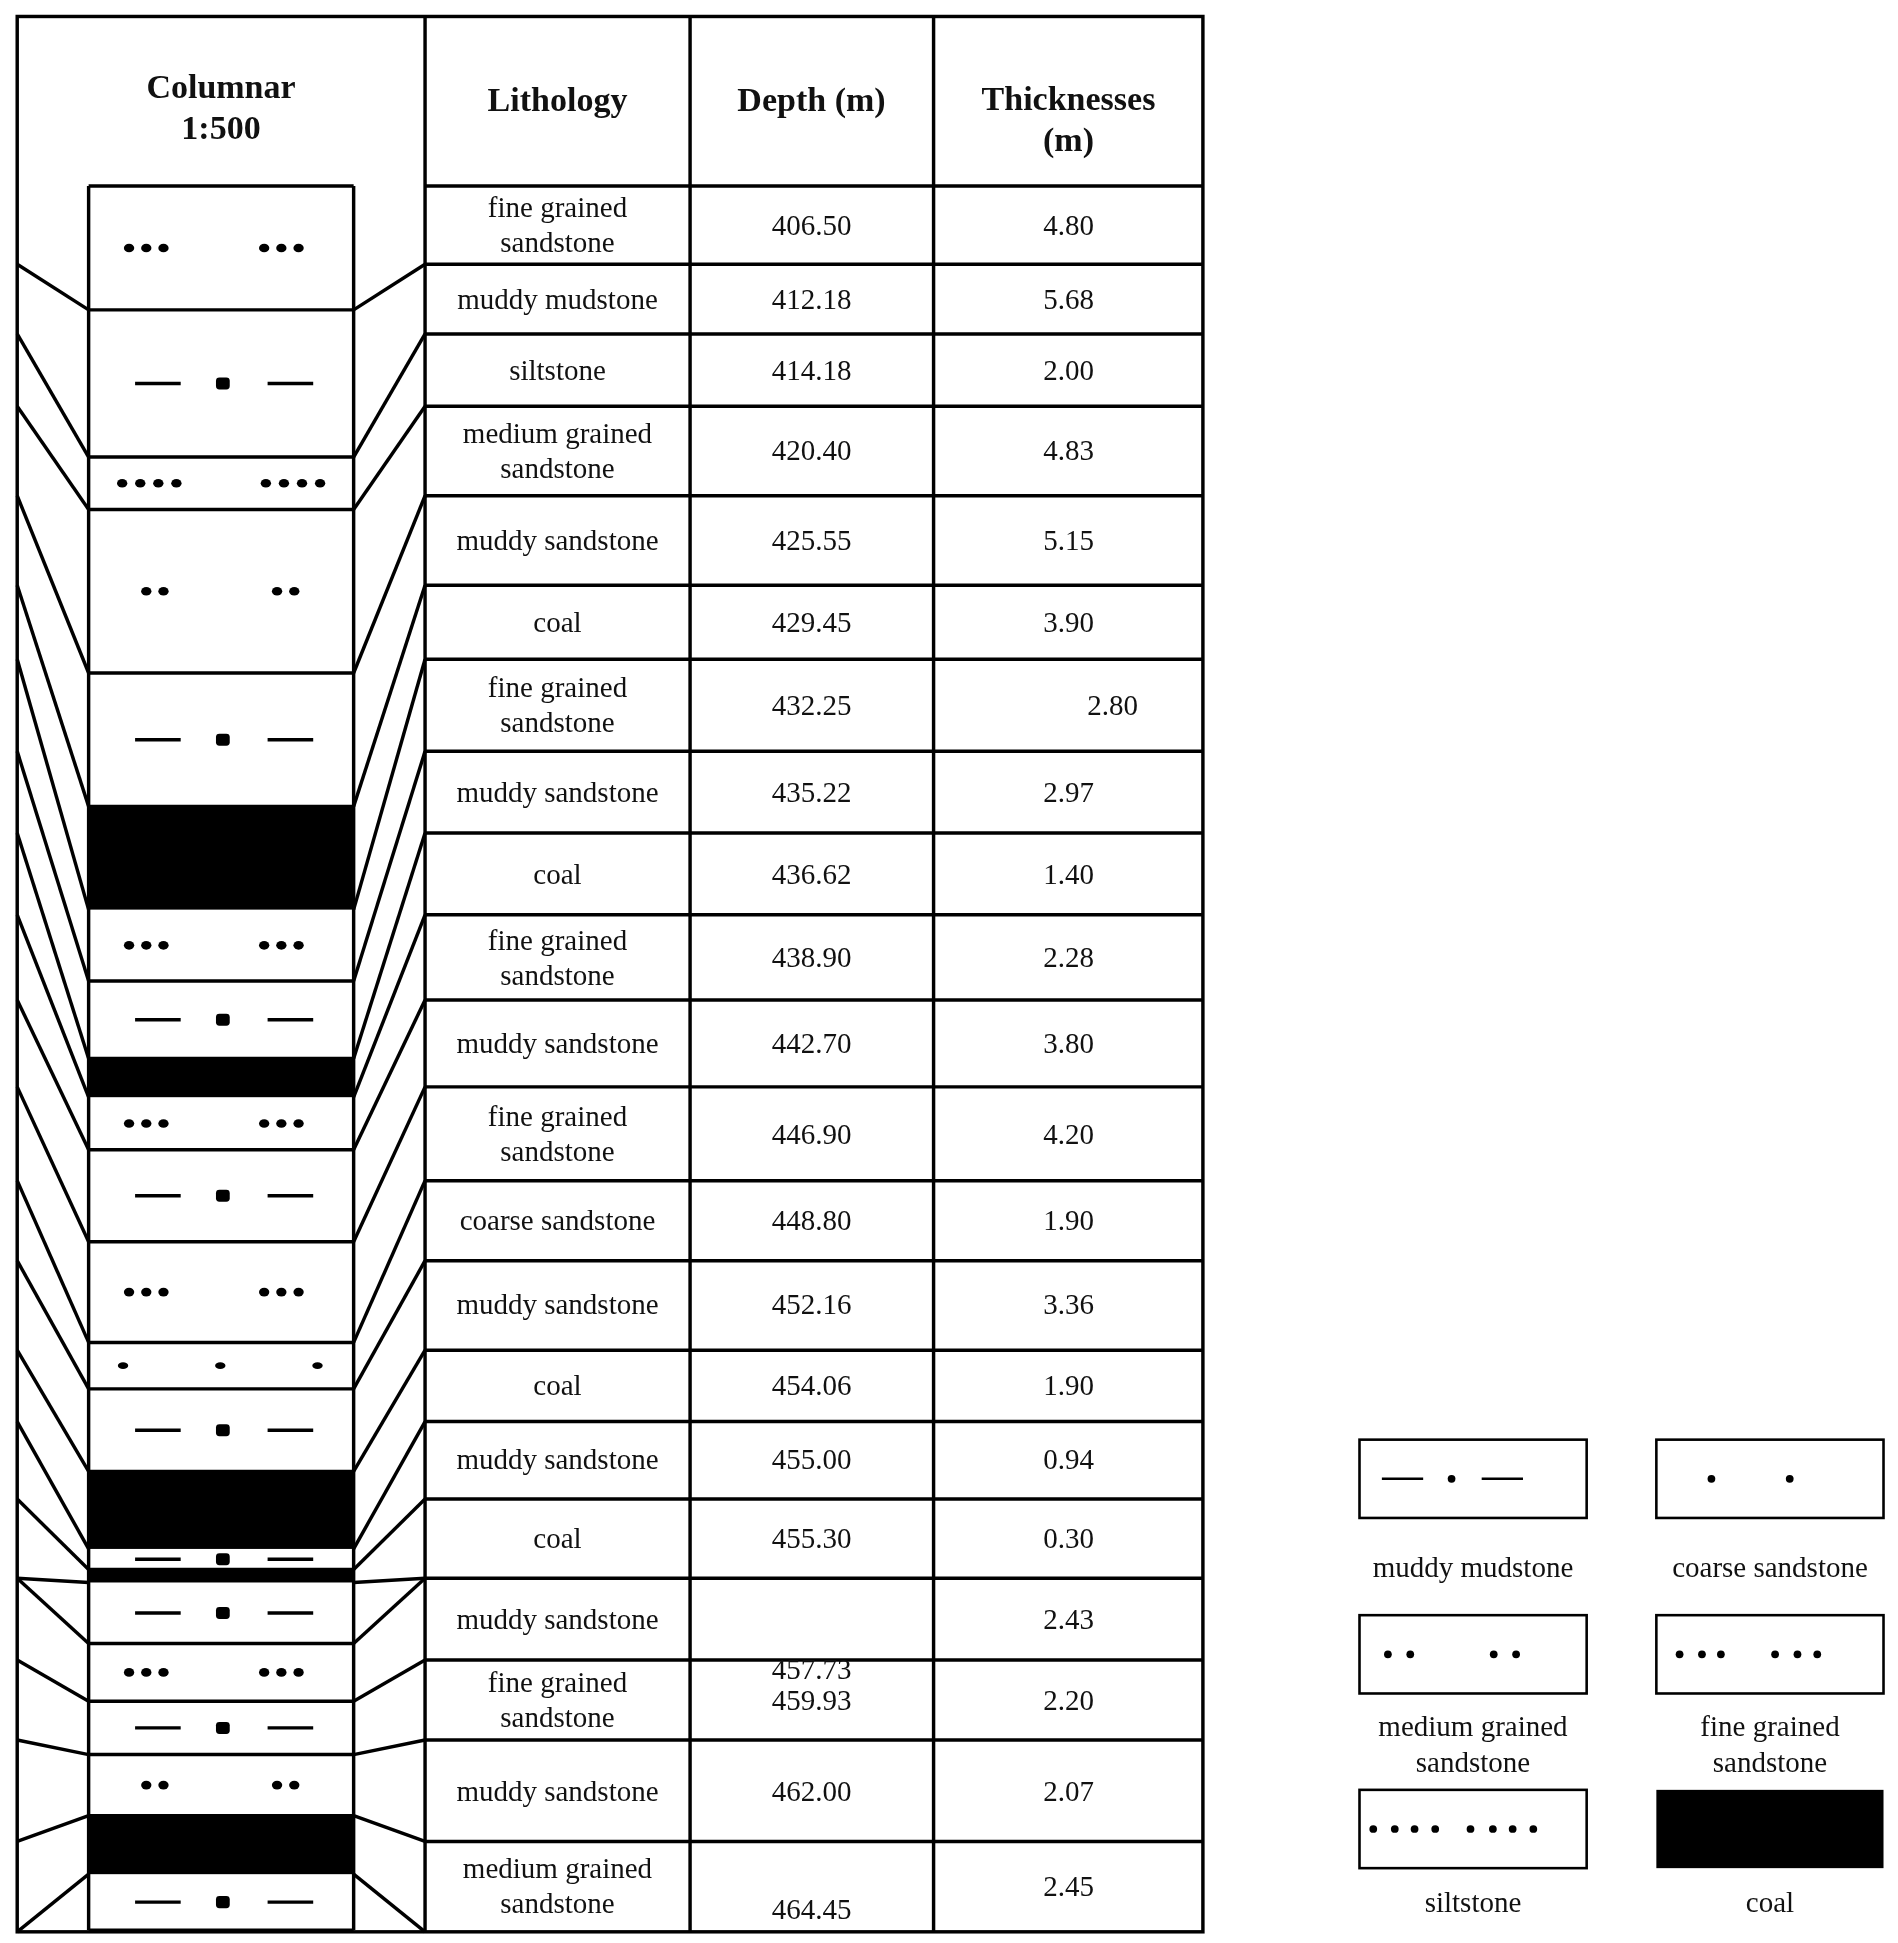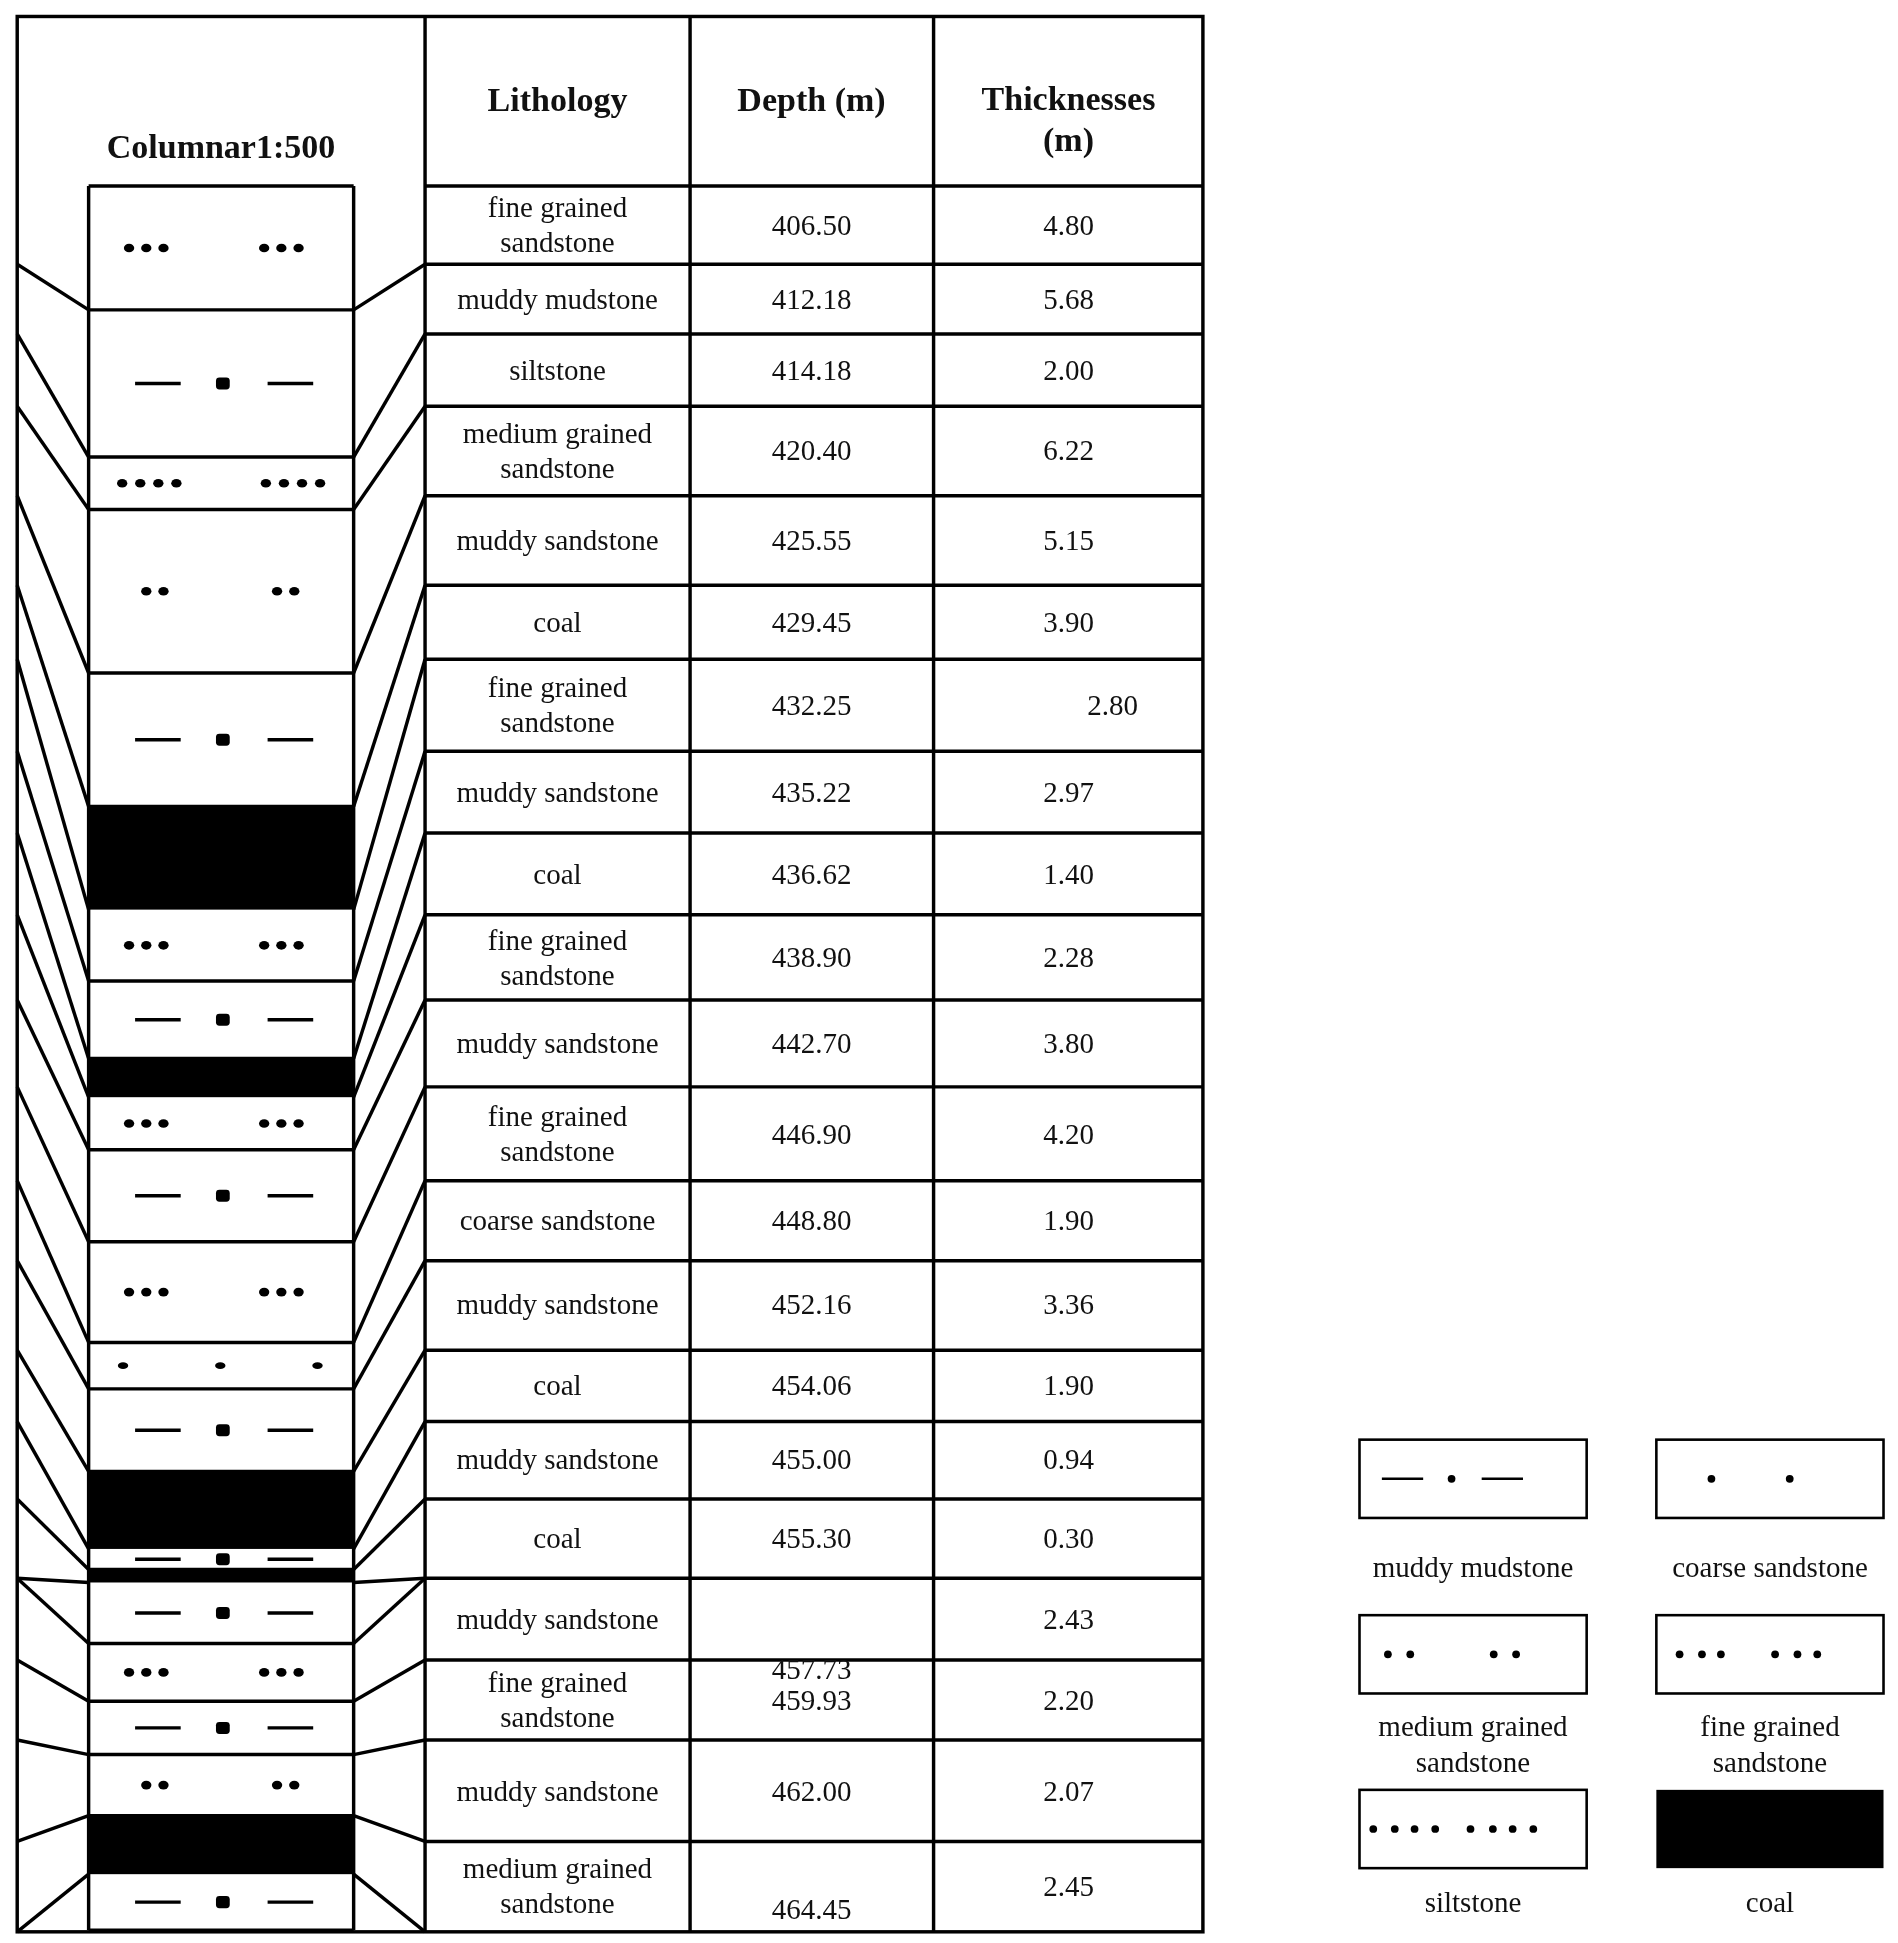--- a/index.html
+++ b/index.html
@@ -281,21 +281,21 @@
         <circle cx="1735" cy="2125.5" r="4.5" fill="#000"></circle>
         <circle cx="1758" cy="2125.5" r="4.5" fill="#000"></circle>
         <circle cx="1782" cy="2125.5" r="4.5" fill="#000"></circle>
       </g>
       <g>
         <rect x="1925" y="2080" width="264" height="91" fill="#000"></rect>
       </g>
     </g>
 </svg>
 
-<div class="t hdr" style="left:17px;top:60px;width:408px;height:95px;flex-direction:row;margin-top:40px;">
+<div class="t hdr" style="left:17px;top:60px;width:408px;height:95px;flex-direction:column;">
   <span>Columnar</span>
   <span>1:500</span>
 </div>
 <div class="t hdr" style="left:425px;top:16.3px;width:265px;height:169px;">Lithology</div>
 <div class="t hdr" style="left:690px;top:16.3px;width:243px;height:169px;">Depth (m)</div>
 <div class="t hdr" style="left:934px;top:72px;width:269px;height:95px;flex-direction:column;">
   <span>Thicknesses</span>
   <span>(m)</span>
 </div>
 
@@ -304,21 +304,21 @@
     <div class="t cell" style="left: 690px; top: 186px; width: 243px; height: 78px; padding: 0px 6.9px; box-sizing: border-box;">406.50</div>
     <div class="t cell" style="left: 934px; top: 186px; width: 269px; height: 78px; padding: 0px 6.9px; box-sizing: border-box;">4.80</div>
     <div class="t cell" style="left: 425px; top: 264px; width: 265px; height: 70px; padding: 0px 6.9px; box-sizing: border-box;">muddy mudstone</div>
     <div class="t cell" style="left: 690px; top: 264px; width: 243px; height: 70px; padding: 0px 6.9px; box-sizing: border-box;">412.18</div>
     <div class="t cell" style="left: 934px; top: 264px; width: 269px; height: 70px; padding: 0px 6.9px; box-sizing: border-box;">5.68</div>
     <div class="t cell" style="left: 425px; top: 334px; width: 265px; height: 72px; padding: 0px 6.9px; box-sizing: border-box;">siltstone</div>
     <div class="t cell" style="left: 690px; top: 334px; width: 243px; height: 72px; padding: 0px 0; box-sizing: border-box;">414.18</div>
     <div class="t cell" style="left: 934px; top: 334px; width: 269px; height: 72px; padding: 0px 6.9px; box-sizing: border-box;">2.00</div>
     <div class="t cell" style="left: 425px; top: 406px; width: 265px; height: 89px; padding: 0px 6.9px; box-sizing: border-box;">medium grained sandstone</div>
     <div class="t cell" style="left: 690px; top: 406px; width: 243px; height: 89px; padding: 0px 6.9px; box-sizing: border-box;">420.40</div>
-    <div class="t cell" style="left: 934px; top: 406px; width: 269px; height: 89px; padding: 0px 6.9px; box-sizing: border-box;">6.22</div>
+    <div class="t cell" style="left: 934px; top: 406px; width: 269px; height: 89px; padding: 0px 6.9px; box-sizing: border-box;">4.83</div>
     <div class="t cell" style="left: 425px; top: 496px; width: 265px; height: 89px; padding: 0px 6.9px; box-sizing: border-box;">muddy sandstone</div>
     <div class="t cell" style="left: 690px; top: 496px; width: 243px; height: 89px; padding: 0px 6.9px; box-sizing: border-box;">425.55</div>
     <div class="t cell" style="left: 934px; top: 496px; width: 269px; height: 89px; padding: 0px 6.9px; box-sizing: border-box;">5.15</div>
     <div class="t cell" style="left: 425px; top: 585px; width: 265px; height: 74px; padding: 0px 6.9px; box-sizing: border-box;">coal</div>
     <div class="t cell" style="left: 690px; top: 585px; width: 243px; height: 74px; padding: 0px 6.9px; box-sizing: border-box;">429.45</div>
     <div class="t cell" style="left: 934px; top: 585px; width: 269px; height: 74px; padding: 0px 6.9px; box-sizing: border-box;">3.90</div>
     <div class="t cell" style="left: 425px; top: 659px; width: 265px; height: 92px; padding: 0px 6.9px; box-sizing: border-box;">fine grained sandstone</div>
     <div class="t cell" style="left: 690px; top: 659px; width: 243px; height: 92px; padding: 0px 6.9px; box-sizing: border-box;">432.25</div>
     <div class="t cell" style="left: 978px; top: 659px; width: 269px; height: 92px; padding: 0px 6.9px; box-sizing: border-box;">2.80</div>
     <div class="t cell" style="left: 425px; top: 751px; width: 265px; height: 82px; padding: 0px 6.9px; box-sizing: border-box;">muddy sandstone</div>

